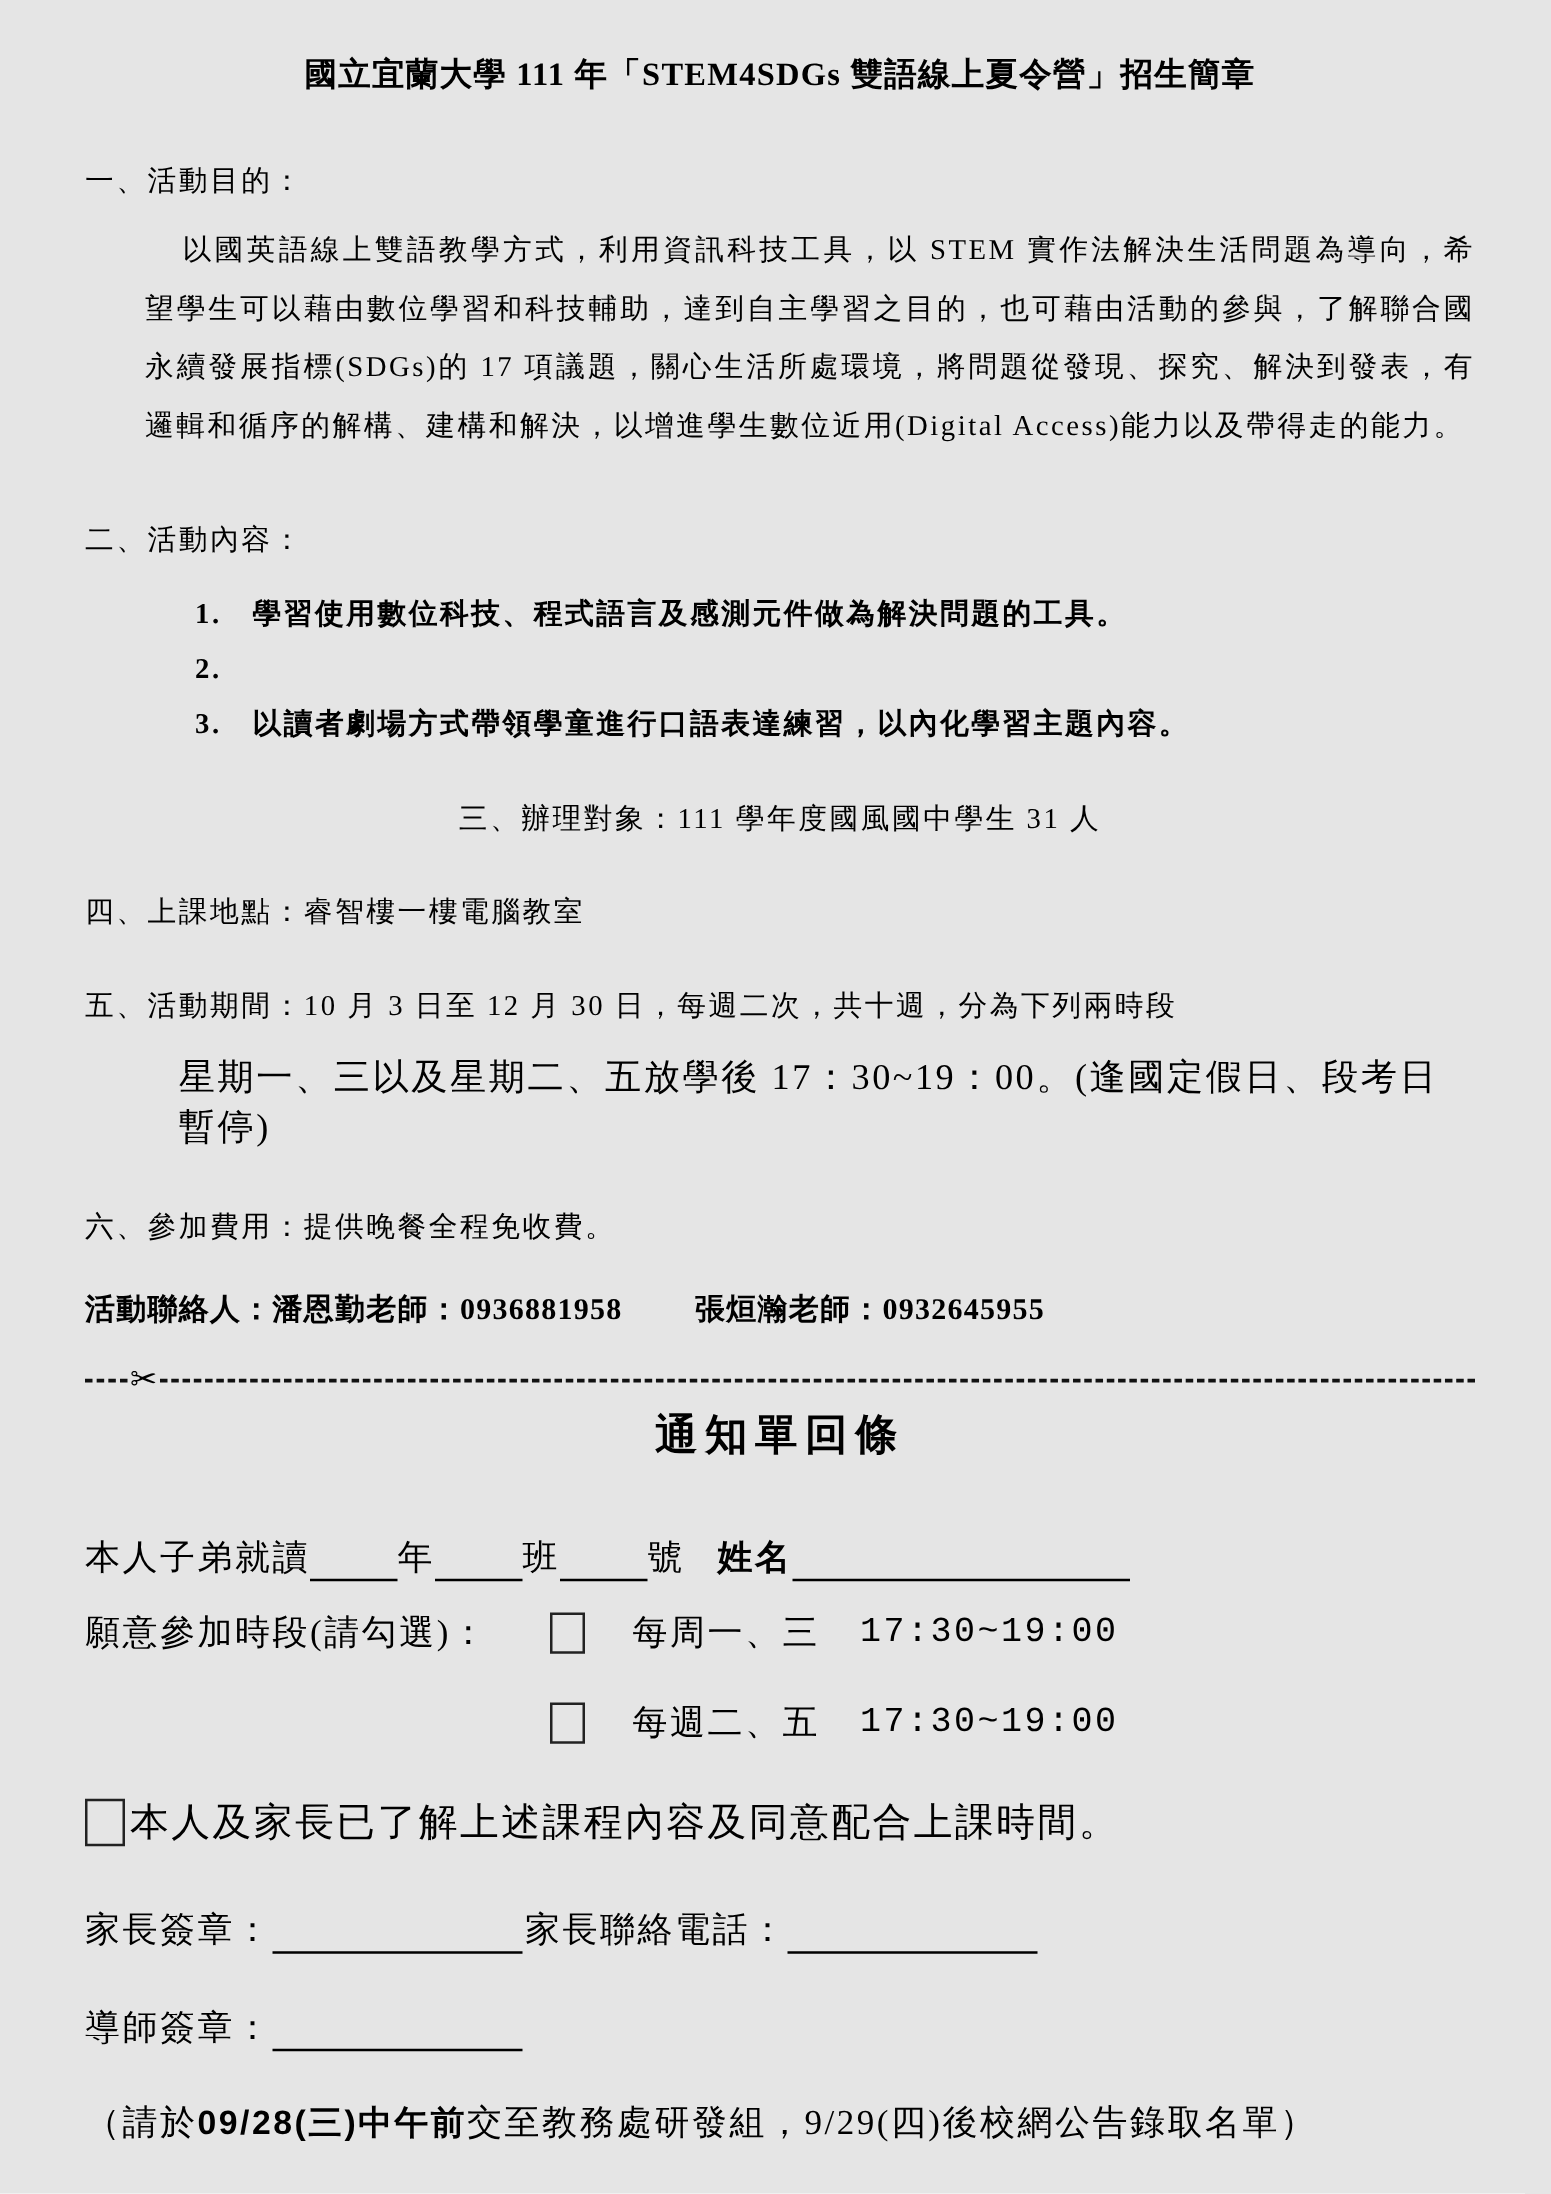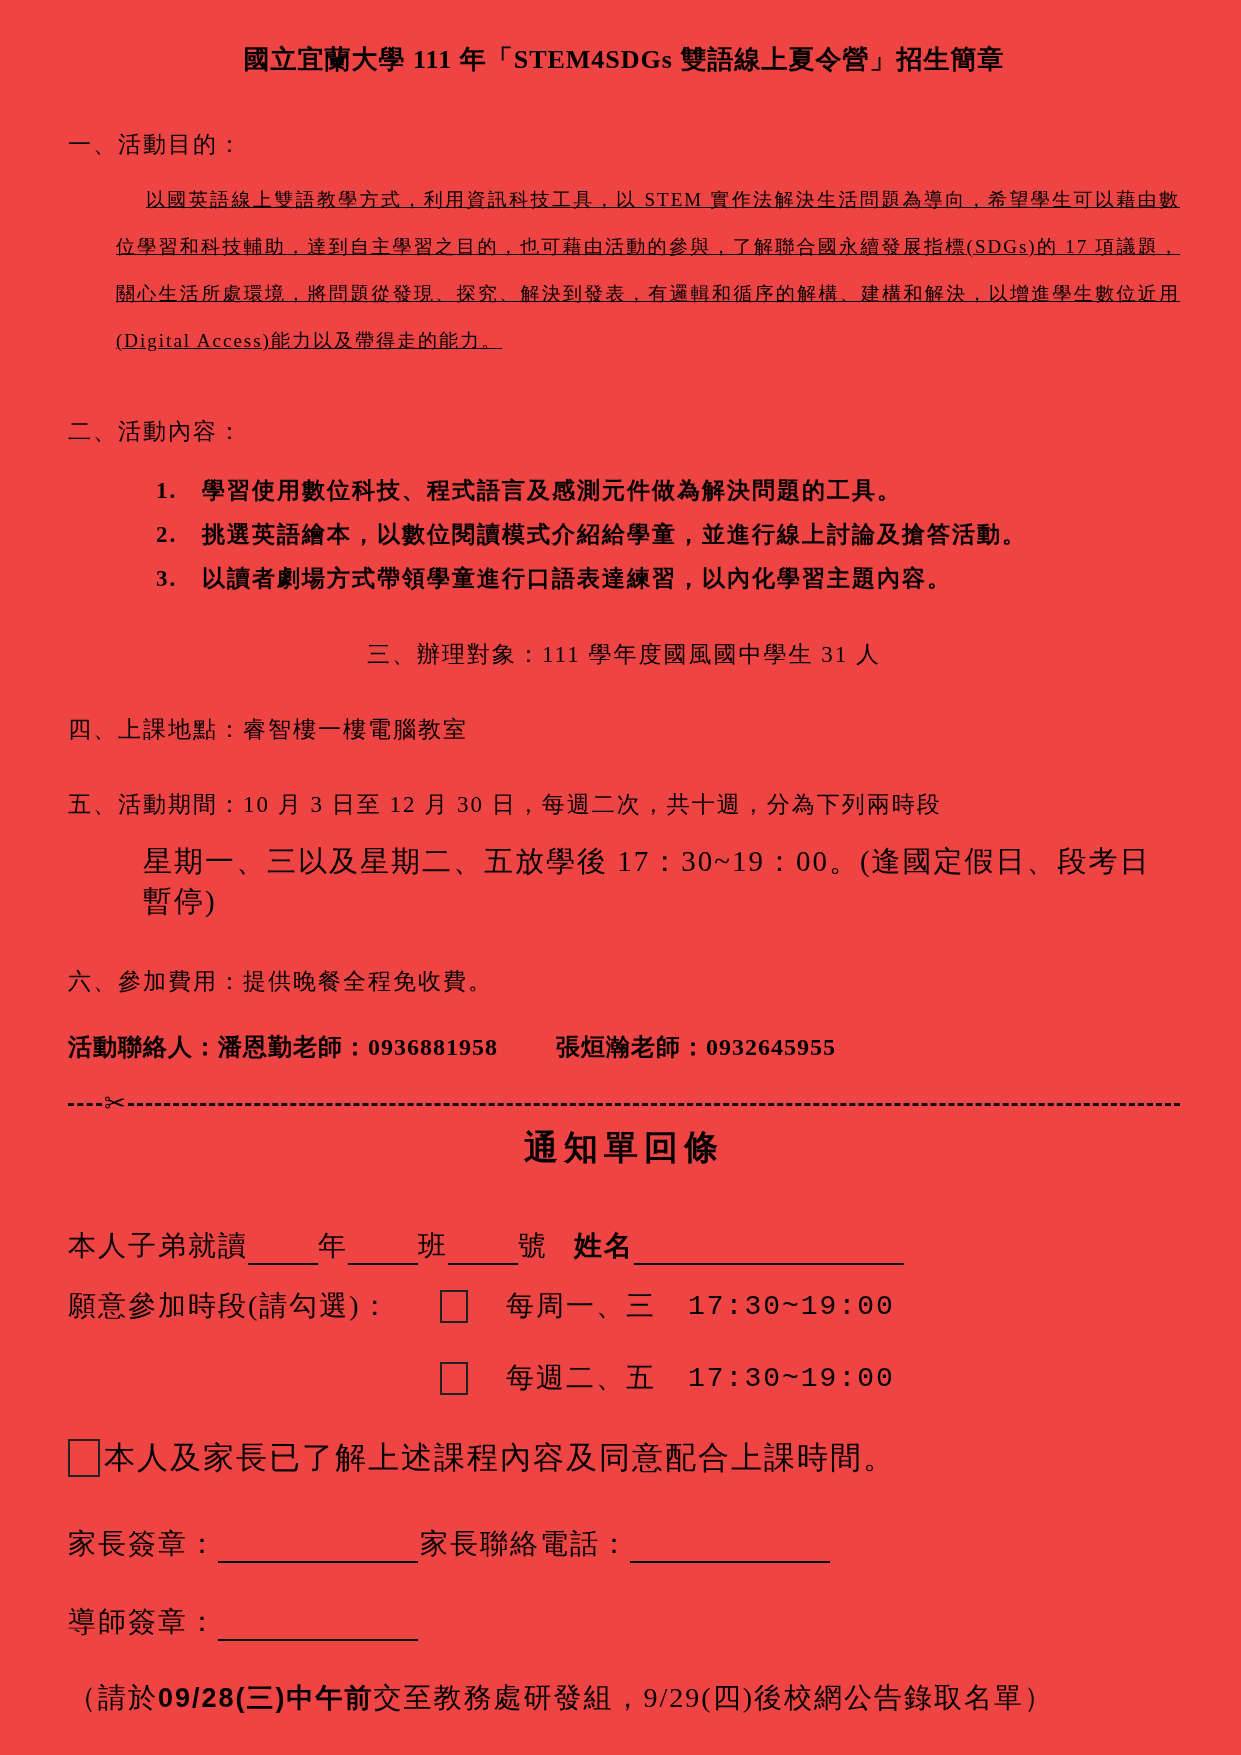--- a/index.html
+++ b/index.html
@@ -1,46 +1,45 @@
 <!DOCTYPE html>
 <html><head>
 <meta charset="utf-8">
 <style>
   html,body{margin:0;padding:0;background:#ffffff;}
   .page{
     position:relative;
     width:1241px;height:1755px;
     margin:0 auto;
-    background:#ef4444;
+    background:#e5e5e5;
     color:#000;
     font-family:"Liberation Serif","DejaVu Serif",serif;
     overflow:hidden;
     box-sizing:border-box;
     padding:42px 61px 0 68px;
   }
   .doc-title{
     text-align:center;
     font-size:26px;
     font-weight:bold;
     letter-spacing:1px;
     margin:0;
   }
   .sec-heading{
     font-size:23px;
     letter-spacing:2px;
     margin-top:52px;
   }
   .body-para{
-    font-size:19px;
+    font-size:23px;
     line-height:47px;
     letter-spacing:2px;
     text-align:justify;
     margin:16px 0 0 48px;
     text-indent:30px;
-    text-decoration:underline;
   }
   .num-list{margin:22px 0 0 88px;}
   .num-item{
     font-size:23px;
     font-weight:bold;
     letter-spacing:2px;
     line-height:44px;
     display:flex;
   }
   .num-item .num{width:46px;flex:0 0 46px;}
@@ -108,21 +107,20 @@
 
   <div class="sec-heading">二、活動內容：</div>
 
   <div class="num-list">
     <div class="num-item">
       <span class="num">1.</span>
       <span>學習使用數位科技、程式語言及感測元件做為解決問題的工具。</span>
     </div>
     <div class="num-item">
       <span class="num">2.</span>
-      <span>挑選英語繪本，以數位閱讀模式介紹給學童，並進行線上討論及搶答活動。</span>
     </div>
     <div class="num-item">
       <span class="num">3.</span>
       <span>以讀者劇場方式帶領學童進行口語表達練習，以內化學習主題內容。</span>
     </div>
   </div>
 
   <div class="sec-line first">三、辦理對象：111 學年度國風國中學生 31 人</div>
   <div class="sec-line">四、上課地點：睿智樓一樓電腦教室</div>
   <div class="sec-line">五、活動期間：10 月 3 日至 12 月 30 日，每週二次，共十週，分為下列兩時段</div>

